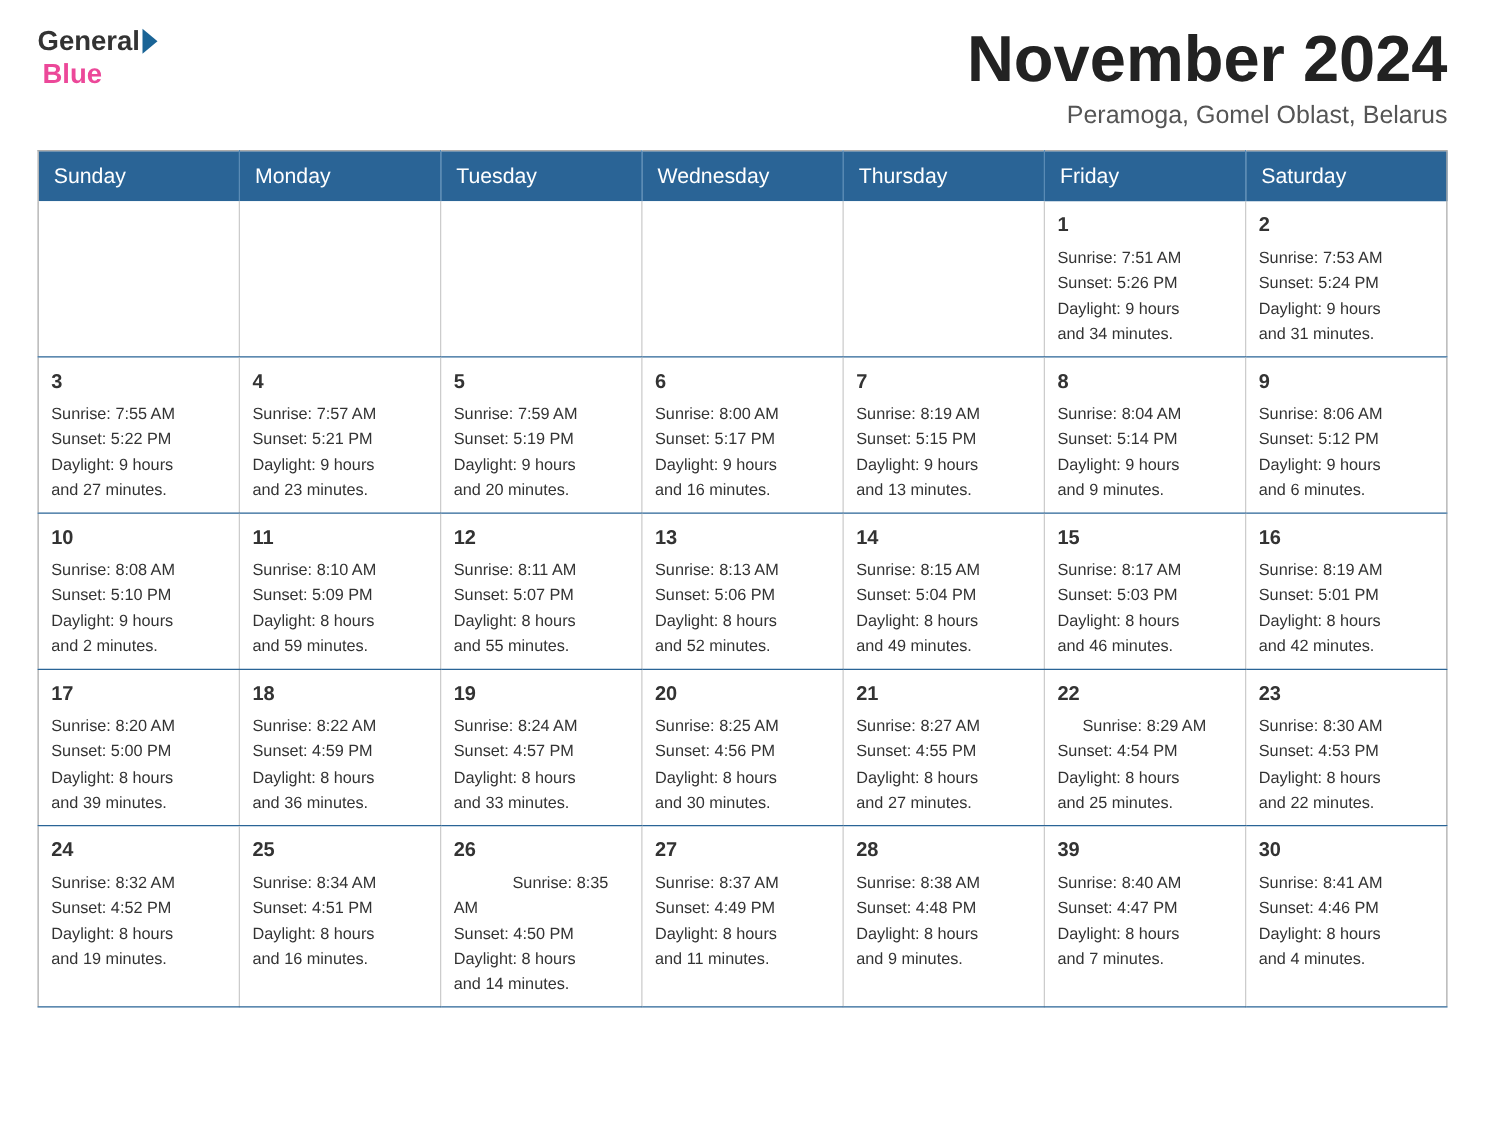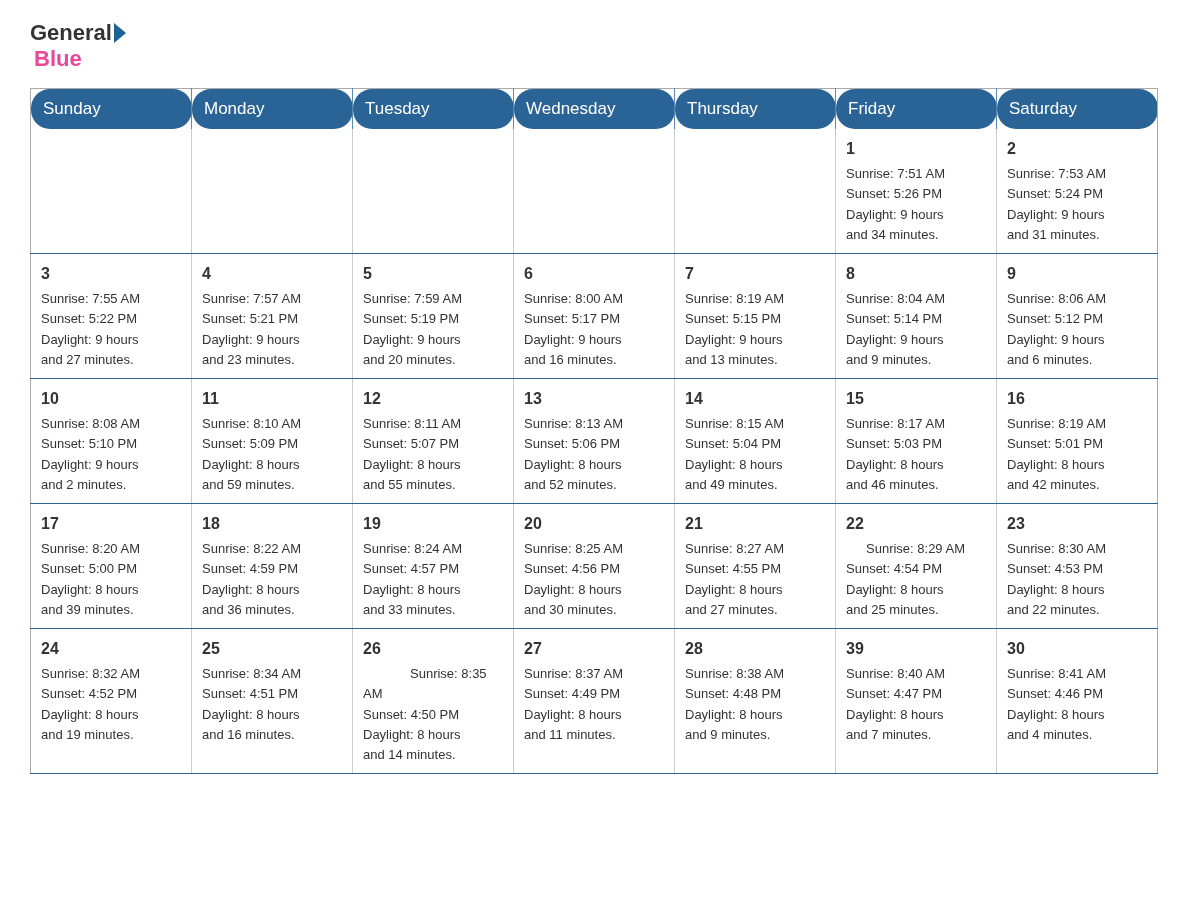--- a/index.html
+++ b/index.html
@@ -50,21 +50,20 @@
       border: 1px solid #aaa;
     }
     .calendar-table thead tr th {
       background-color: #2a6496;
       color: #fff;
       text-align: left;
       padding: 10px 12px;
       font-size: 17px;
       font-weight: normal;
       border-right: 1px solid #5a8bb5;
-      border-radius: 19px;
     }
     .calendar-table thead tr th:last-child { border-right: none; }
 
     .calendar-table tbody tr td {
       vertical-align: top;
       padding: 8px 10px;
       border-right: 1px solid #ccc;
       border-bottom: 1px solid #2a6496;
       width: 14.28%;
       min-height: 90px;
@@ -92,20 +91,24 @@
 <div class="header">
   <div class="logo">
     <div class="logo-text">
       <span class="logo-general">General</span>
       <span class="logo-arrow"></span>
     </div>
     <div style="margin-left:4px;">
       <span class="logo-blue">Blue</span>
     </div>
   </div>
+  <div class="title-section">
+    <div class="month-title">November 2024</div>
+    <div class="location">Peramoga, Gomel Oblast, Belarus</div>
+  </div>
 </div>
 
 <table class="calendar-table">
   <thead>
     <tr>
     <th>Sunday</th>
         <th>Monday</th>
         <th>Tuesday</th>
         <th>Wednesday</th>
         <th>Thursday</th>

